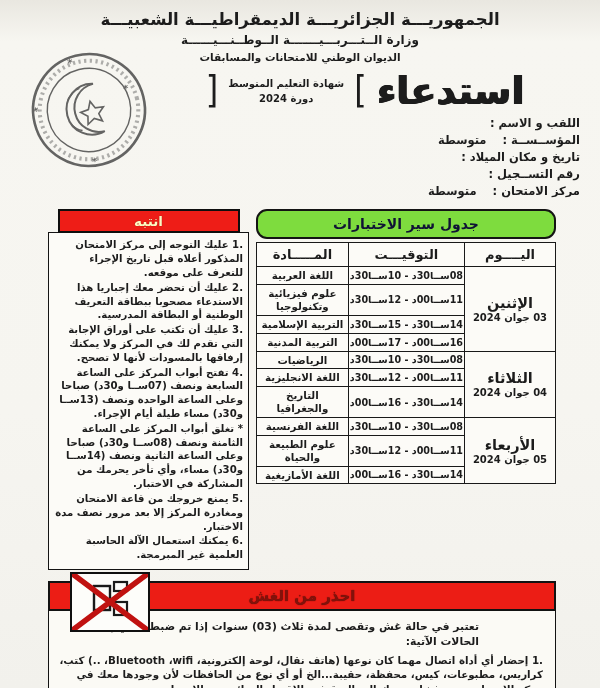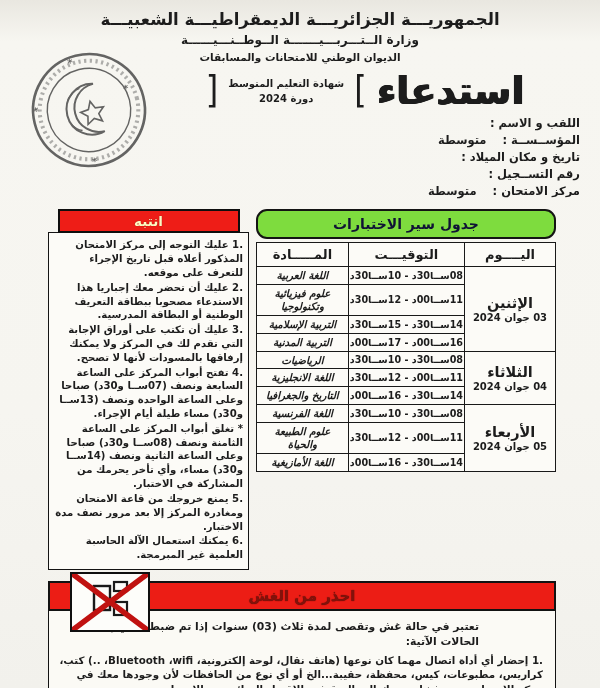--- a/index.html
+++ b/index.html
@@ -28,21 +28,21 @@
   .f-value{letter-spacing:.3px;}
   
   .main{display:flex;direction:rtl;gap:7px;margin:12px 38px 0 42px;align-items:flex-start;}
   .sched-col{flex:0 0 300px;}
   .sched-title{background:#7edc3e;border:2px solid #141414;text-align:center;font-size:14px;
     color:#101335;padding:5px 0;border-radius:11px;}
   table.sched{width:100%;border-collapse:collapse;margin-top:3px;background:#fcfbf7;}
   table.sched th,table.sched td{border:1.6px solid #191919;}
   table.sched th{font-size:13px;padding:4px 2px;background:#fcfbf7;}
   .time-cell{font-size:9.6px;text-align:center;padding:2px 1px;white-space:nowrap;}
-  .subject-cell{font-size:10.3px;text-align:center;padding:2px 2px;line-height:1.25;font-style:italic;}
+  .subject-cell{font-size:10.3px;text-align:center;padding:2px 2px;line-height:1.25;}
   .day-cell{text-align:center;padding:2px;}
   .day-name{font-size:14.5px;}
   .day-date{font-size:10px;margin-top:1px;}
   
   .notice-col{flex:1;min-width:0;}
   .notice-header{width:178px;margin:0 auto;background:#ee1d17;border:2.5px solid #0e0e0e;color:#fef9c3;
     text-align:center;font-size:13.5px;padding:2px 0;position:relative;z-index:2;text-shadow:0 0 1px #7c0f0f;}
   .notice-box{border:1.8px solid #141414;background:#fcfbf7;margin-top:-1px;padding:5px 5px 6px 4px;
     font-size:10.15px;line-height:1.36;text-align:right;}
   .li{margin-bottom:1px;text-align:right;}

